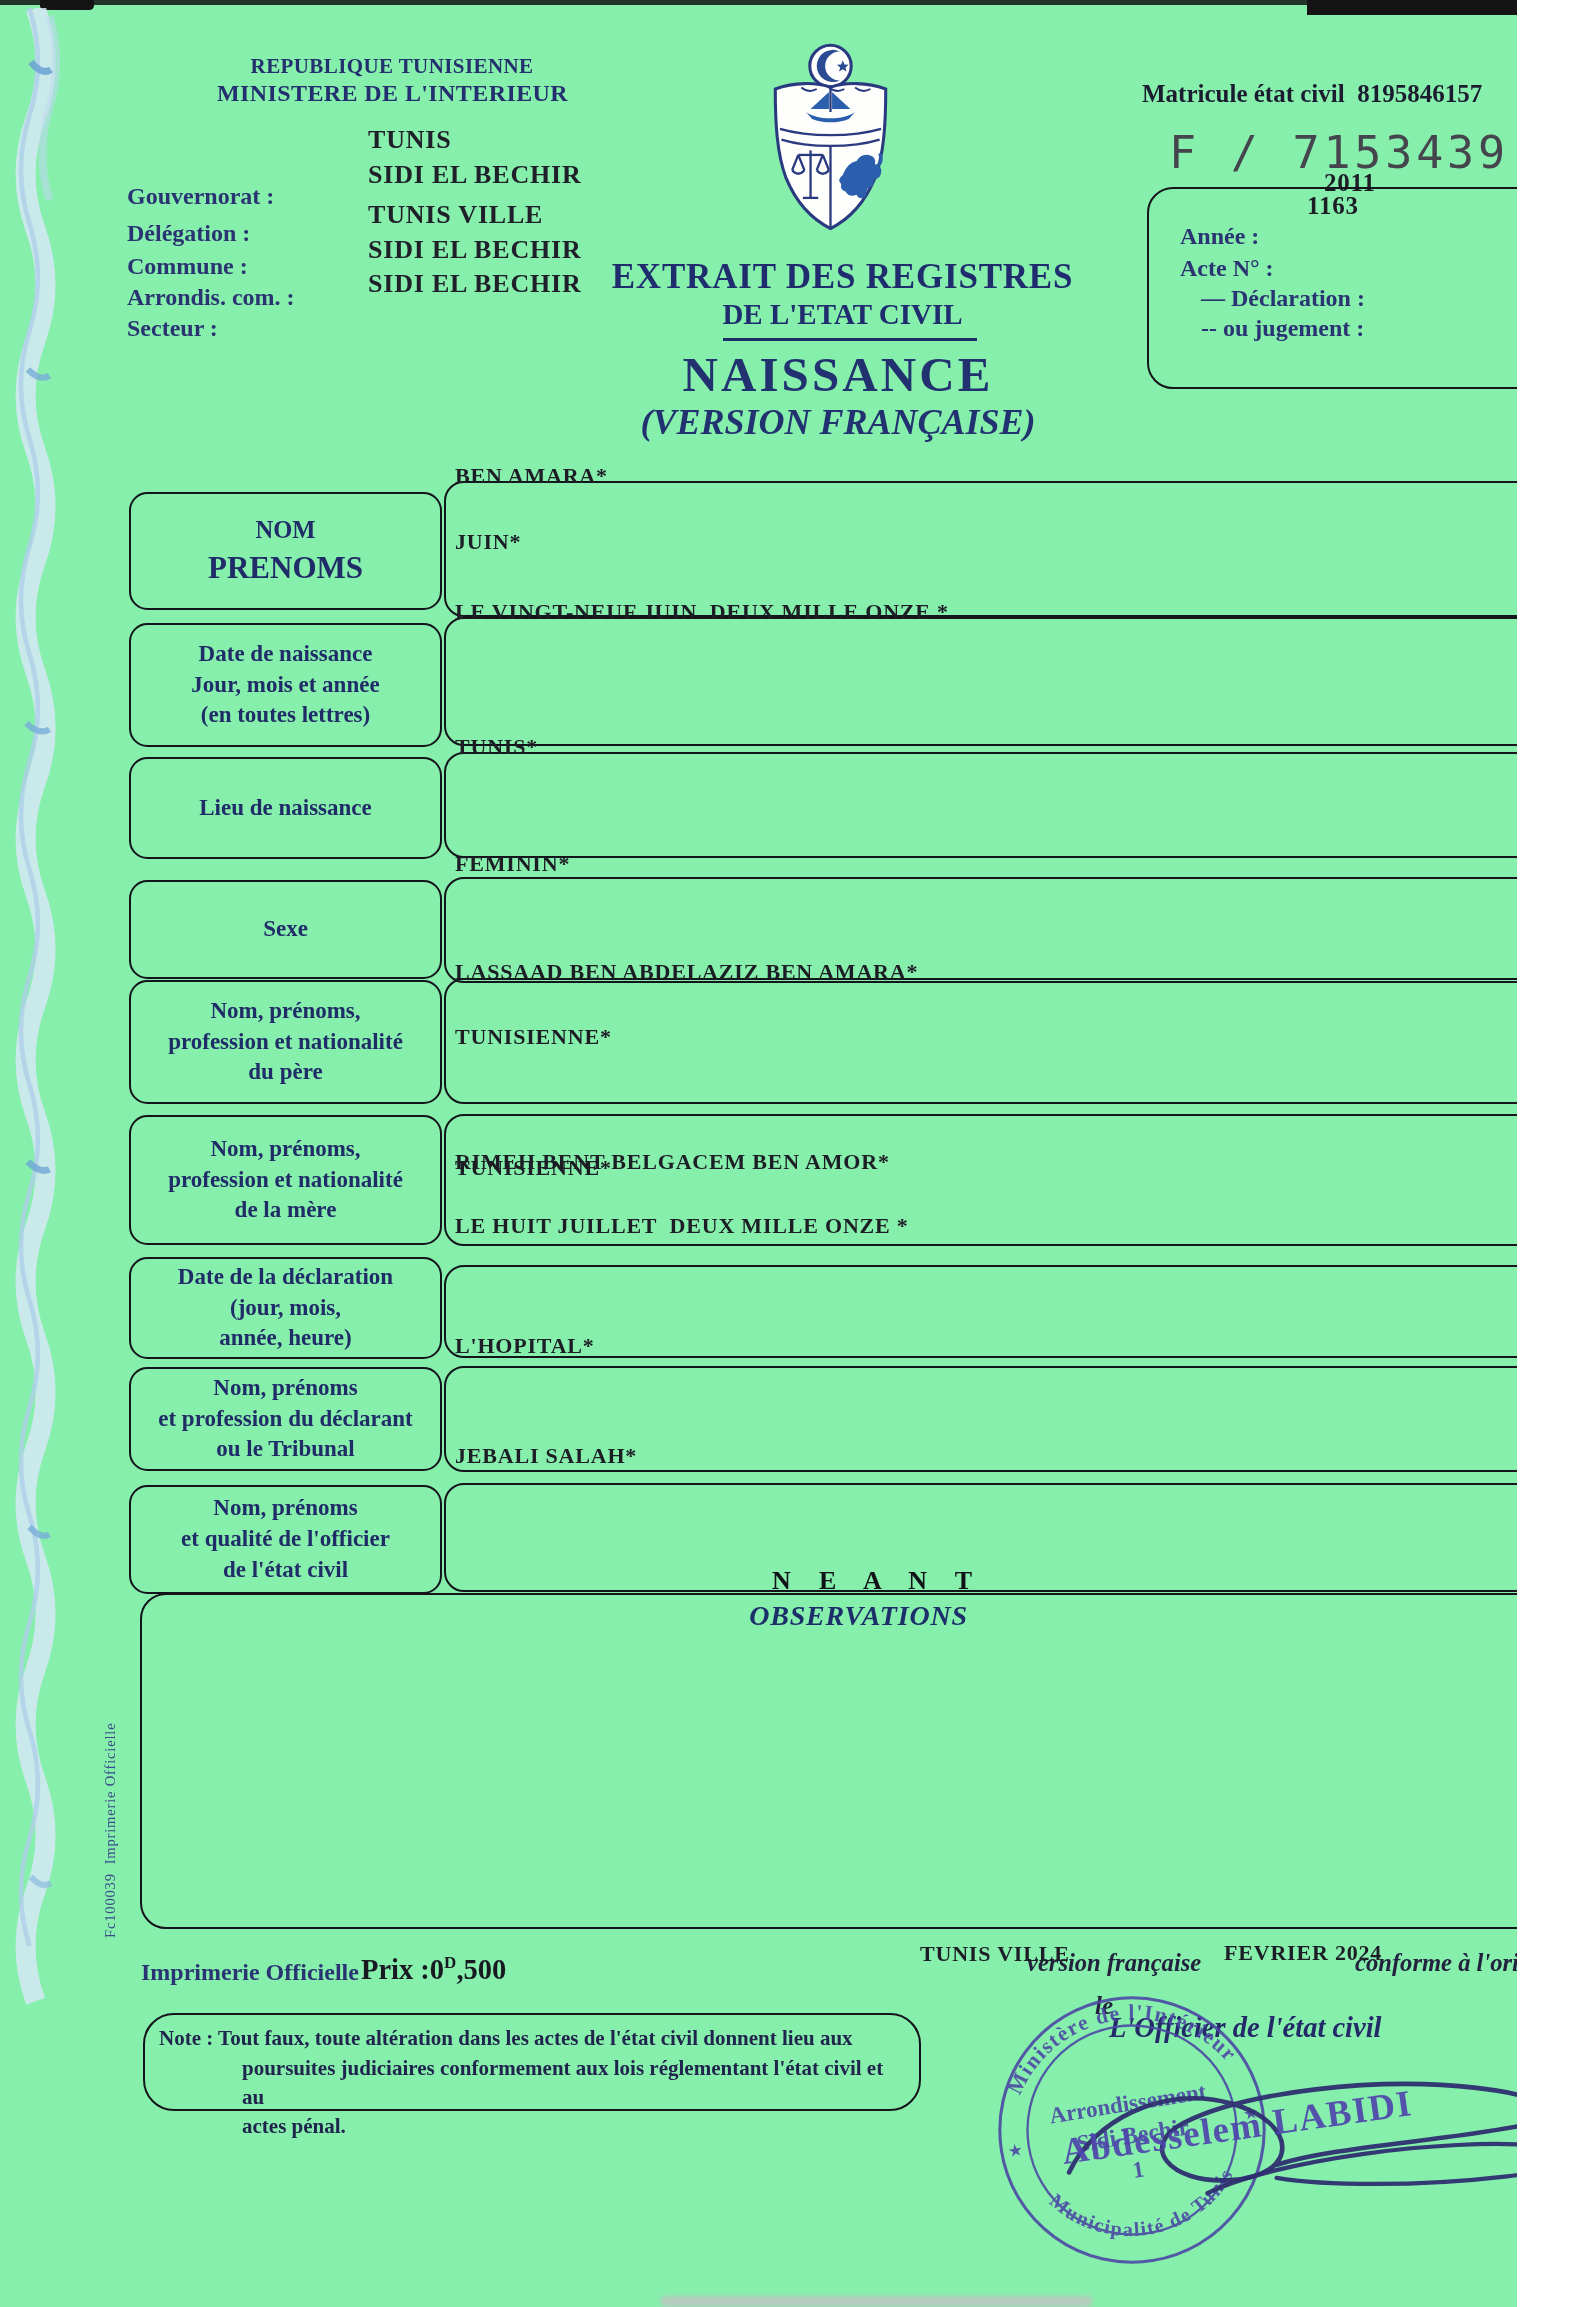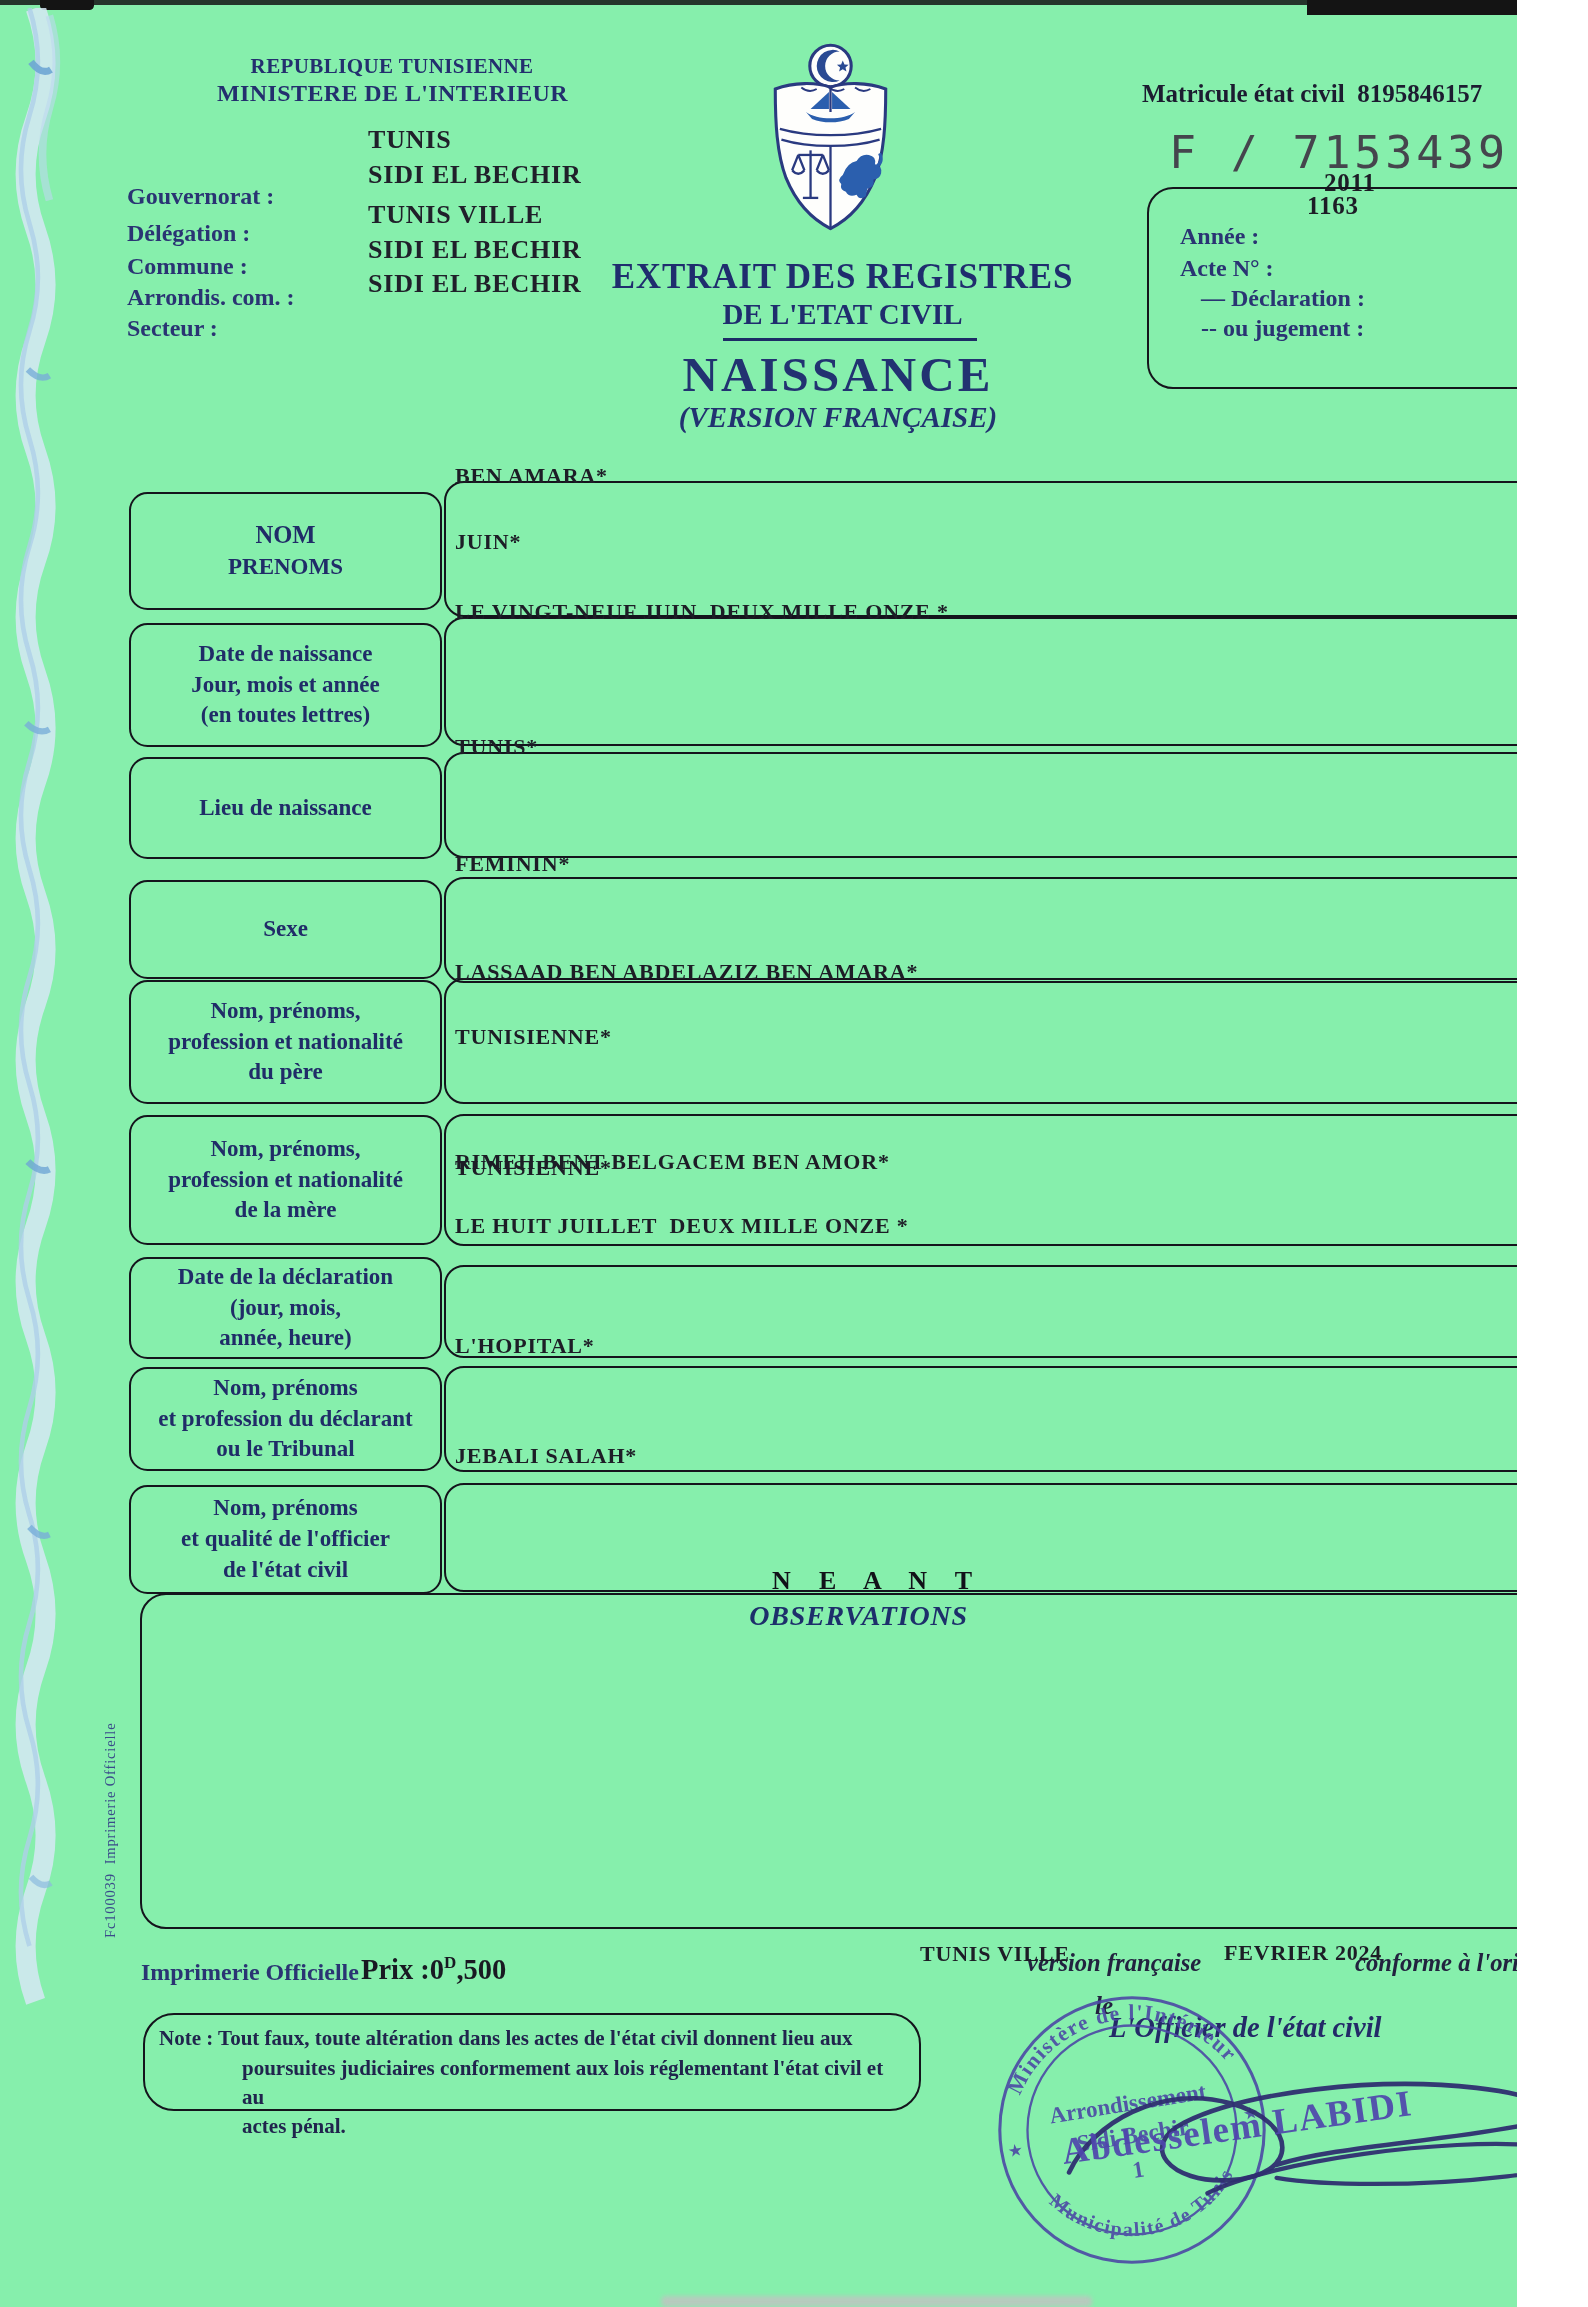--- a/index.html
+++ b/index.html
@@ -8,21 +8,21 @@
   .abs{position:absolute;}
   
   .hdr-navy{color:#232f6e;font-weight:700;text-align:center;letter-spacing:0.4px;}
   .admin-lbl{color:#2a3473;font-weight:600;font-size:24px;white-space:pre;}
   .typed{font-weight:700;font-size:22px;color:#1d1d26;letter-spacing:0.8px;white-space:pre;}
   .typed-sm{font-weight:700;font-size:26px;color:#20202a;letter-spacing:0.8px;white-space:pre;}
   
   .title1{font-size:35px;font-weight:700;color:#1f2d6e;letter-spacing:0.8px;text-align:center;}
   .title2{font-size:29px;font-weight:700;color:#1f2d6e;text-align:center;}
   .naissance{font-size:49px;font-weight:700;color:#223271;letter-spacing:3.1px;text-align:center;}
-  .versionfr{font-size:29px;font-weight:700;font-style:italic;color:#223271;text-align:center;}
+  .versionfr{font-size:36px;font-weight:700;font-style:italic;color:#223271;text-align:center;}
   
   .regbox{border:2.7px solid #15151c;border-radius:26px;}
   .fnum{font-family:"DejaVu Sans Mono", monospace;font-size:45px;font-weight:500;color:#45454d;
         letter-spacing:3.8px;white-space:pre;}
   
   .lblbox{left:129px;width:309px;border:2.3px solid #14141c;border-radius:18.5px;
           display:flex;flex-direction:column;justify-content:center;align-items:center;}
   .lblbox span{color:#202c68;font-weight:700;font-size:23px;line-height:1.34;text-align:center;}
   .valbox{left:444px;width:1115px;border:2.3px solid #14141c;border-radius:20px;background:transparent;}
   .obsbox{border:2.5px solid #14141c;border-radius:26px;}
@@ -124,21 +124,21 @@
 
   <div class="abs regbox" style="left:1147px;top:187px;width:391px;height:198px;"></div>
   <div class="abs typed" style="left:1307px;top:192px;font-size:25px;">1163</div>
   <div class="abs admin-lbl" style="left:1180px;top:223px;">Année :</div>
   <div class="abs admin-lbl" style="left:1180px;top:255px;">Acte N° :</div>
   <div class="abs admin-lbl" style="left:1201px;top:285px;">— Déclaration :</div>
   <div class="abs admin-lbl" style="left:1201px;top:315px;">-- ou jugement :</div>
 
   <div class="abs lblbox" style="top:492px;height:114px;">
     <span style="font-size:24.6px;">NOM</span>
-    <span style="font-size:23px;">PRENOMS</span>
+    <span style="font-size:31px;">PRENOMS</span>
   </div>
   <div class="abs valbox" style="top:481px;height:132px;"></div>
   <div class="abs typed" style="left:455px;top:463px;">BEN AMARA*</div>
   <div class="abs typed" style="left:455px;top:529px;">JUIN*</div>
 
   <div class="abs lblbox" style="top:623px;height:120px;">
     <span>Date de naissance</span>
     <span>Jour, mois et année</span>
     <span>(en toutes lettres)</span>
   </div>

